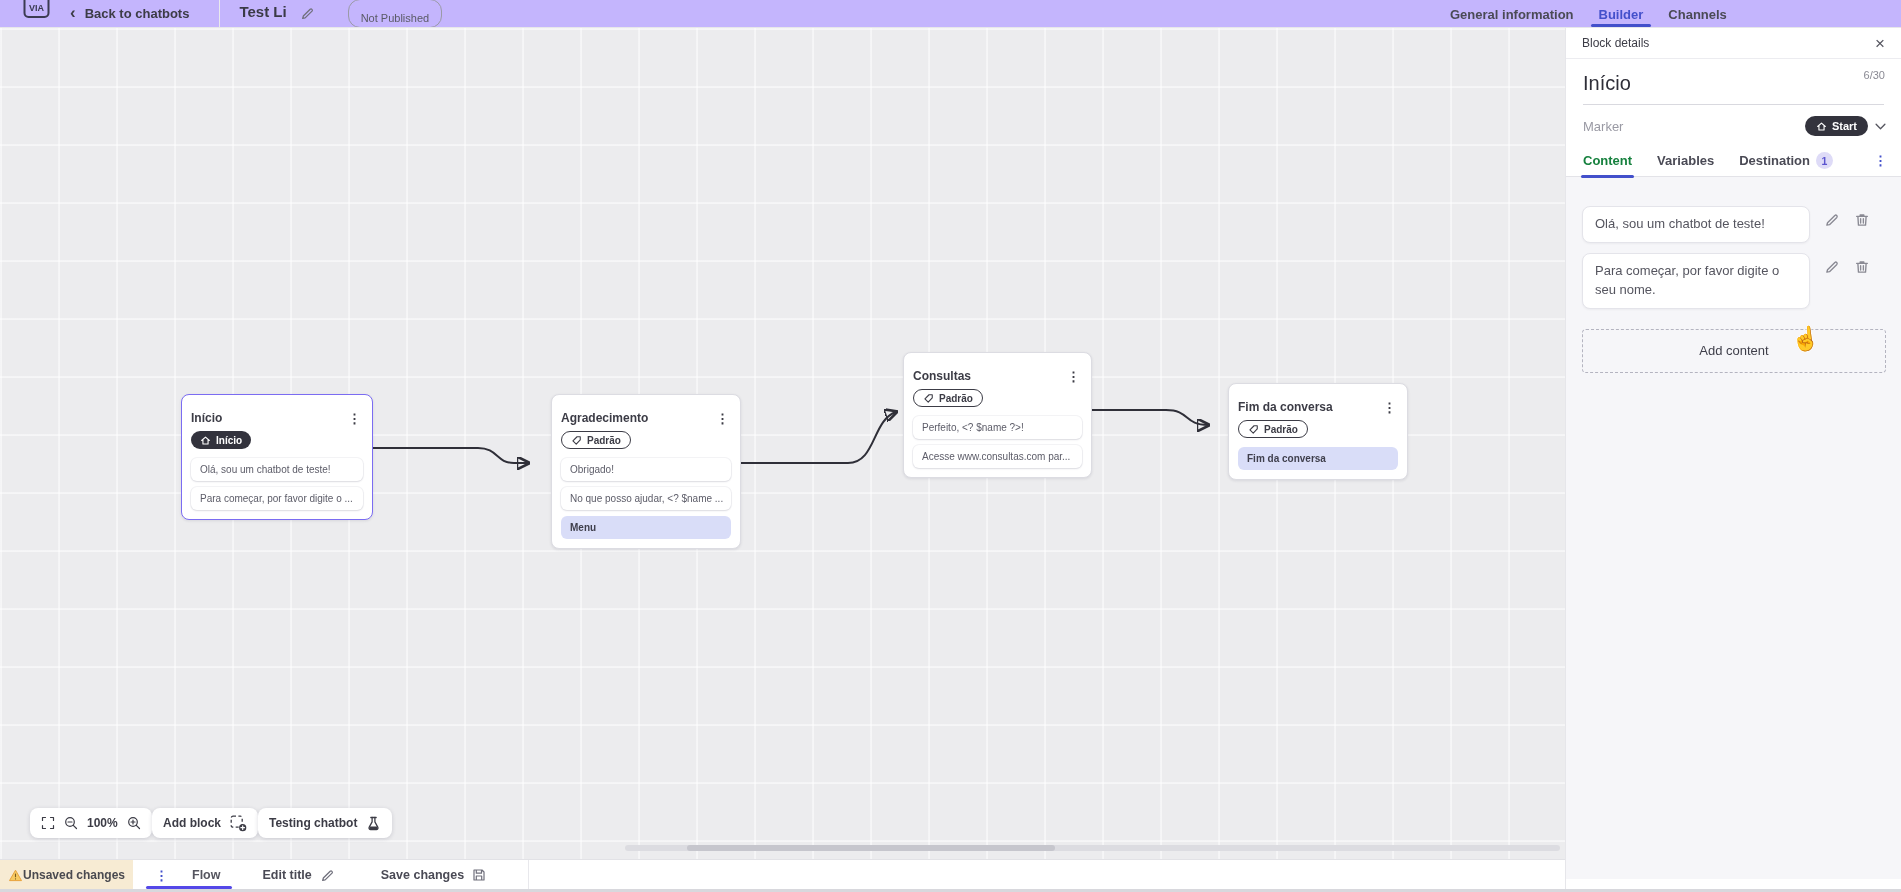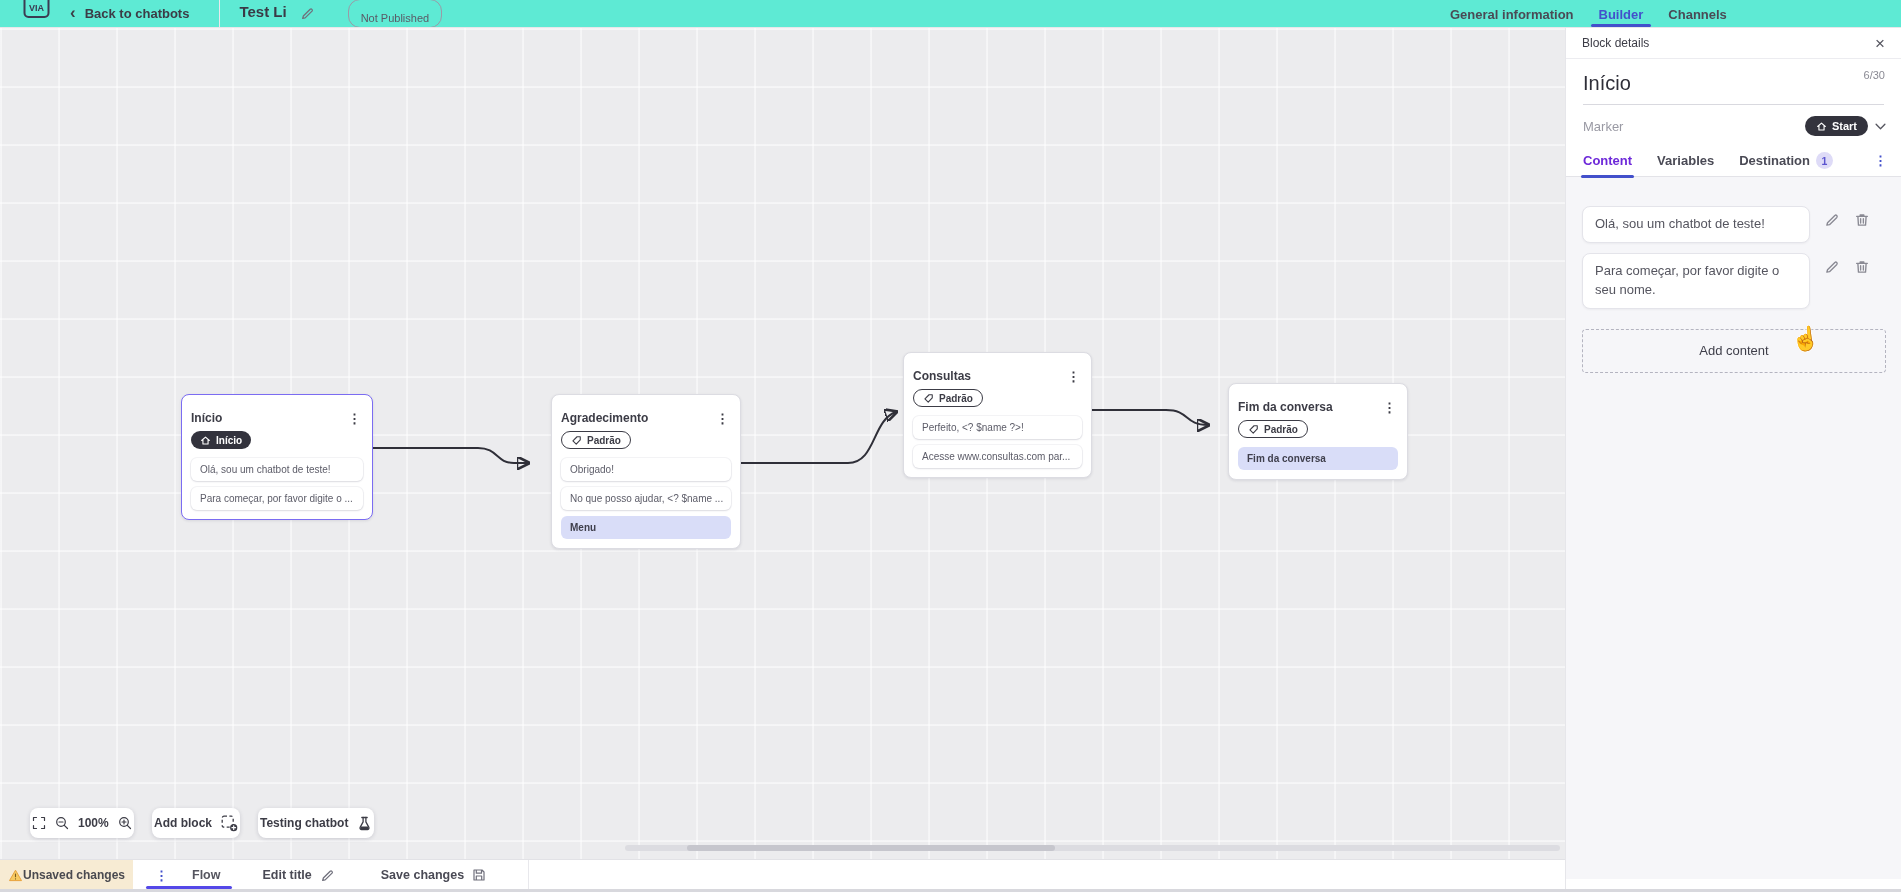--- a/index.html
+++ b/index.html
@@ -1,21 +1,21 @@
 <!DOCTYPE html>
 <html style="--accent: #4350cb; --flow-underline: #5448e8; --node-selected: #7b6cf2; --highlight-item: #d9ddf8; --dark-badge: #33333d; --warning-bg: #f7ebd3; --warning-icon: #e8a33d; --canvas-bg: #ececee; --panel-body-bg: #f6f6f9; --wire: #2f2f38; --destination-badge-bg: #dedbf7; --destination-badge-text: #5b54cf;"><head>
 <meta charset="utf-8">
 <style>
   * { box-sizing: border-box; margin: 0; padding: 0; }
   html,body { width:1901px; height:892px; overflow:hidden; }
   body { font-family:"Liberation Sans", sans-serif; background:#fff; color:#3a3a45; }
   .app { position:relative; width:1901px; height:892px; overflow:hidden; background:#fff; }
 
   
-  .topbar { position:absolute; top:0; left:0; width:1901px; height:28px; background:#5eead4;
+  .topbar { position:absolute; top:0; left:0; width:1901px; height:28px; background:#c4b5fd;
             border-bottom:1px solid #e7e7ea; display:flex; align-items:center; overflow:hidden; z-index:6; }
   .logo { position:relative; top:-5px; margin-left:23px; flex:0 0 auto; }
   .back { display:flex; align-items:center; gap:9px; margin-left:20px; font-size:13px; font-weight:700; color:#3c3c46; cursor:pointer; }
   .back .chev { font-size:17px; line-height:1; color:#3c3c46; position:relative; top:-1px; }
   .vdiv { width:1px; height:28px; background:#e9e9ed; margin-left:30px; }
   .doc-title { margin-left:19px; font-size:15px; font-weight:700; color:#3a3a46; position:relative; top:-2px; }
   .pencil { color:#70707c; margin-left:13px; display:inline-flex; cursor:pointer; }
   .status-pill { margin-left:33px; border:1px solid #9a9aa6; border-radius:12px; padding:12px 12px 3px;
                  font-size:11px; color:#5a5a66; white-space:nowrap; }
   .top-tabs { position:absolute; left:1450px; top:0; height:28px; display:flex; gap:25px; align-items:center; }
@@ -46,21 +46,21 @@
            font-size:10px; font-weight:700; height:18px; padding:0 9px; margin-bottom:9px; white-space:nowrap; }
   .badge.dark { background:var(--dark-badge,#33333d); color:#fff; }
   .badge.outline { border:1px solid #3c3c46; color:#3c3c46; background:#fff; }
   .node-item { background:#fff; border-radius:6px; box-shadow:0 0 0 1px rgba(40,40,70,.05), 0 1px 2px rgba(40,40,70,.12);
                padding:6px 9px; font-size:10px; color:#5c5c68; margin-bottom:6px; white-space:nowrap; overflow:hidden; cursor:pointer; }
   .node-item:last-child { margin-bottom:0; }
   .node-item.highlight { background:var(--highlight-item,#d9ddf8); box-shadow:none; color:#3f3f4c; font-weight:700; }
 
   .ctrl-card { position:absolute; top:780px; height:30px; background:#fff; border-radius:8px;
                box-shadow:0 1px 4px rgba(30,30,60,.16); display:flex; align-items:center; gap:9px;
-               padding:0 2px; font-size:12px; font-weight:700; color:#3c3c46; cursor:pointer; }
+               padding:0 11px; font-size:12px; font-weight:700; color:#3c3c46; cursor:pointer; }
   .ctrl-card .icn { display:inline-flex; color:#3c3c46; }
 
   .hscroll-track { position:absolute; left:625px; top:817px; width:935px; height:6px; border-radius:3px; background:#dcdce1; cursor:pointer; }
   .hscroll-thumb { position:absolute; left:62px; top:0; width:368px; height:6px; border-radius:3px; background:#c6c6cd; }
 
   
   .bottombar { position:absolute; top:859px; left:0; width:1565px; height:31px; background:#fff;
                border-top:1px solid #e2e2e6; display:flex; align-items:center; z-index:5; }
   .unsaved { width:133px; height:100%; background:var(--warning-bg,#f7ebd3); display:flex; align-items:center;
              justify-content:center; font-size:12px; font-weight:700; color:#4a4a50; }
@@ -87,21 +87,21 @@
   .marker-row { display:flex; align-items:center; justify-content:space-between; padding:11px 15px 9px 17px; }
   .marker-label { font-size:13px; color:#9a9aa4; }
   .marker-right { display:flex; align-items:center; gap:7px; }
   .start-pill { background:var(--dark-badge,#33333d); color:#fff; border-radius:11px; height:20px;
                 display:inline-flex; align-items:center; gap:5px; padding:0 11px; font-size:11px; font-weight:700; cursor:pointer; }
   .marker-chev { color:#55555f; display:inline-flex; cursor:pointer; }
   .panel-tabs { display:flex; align-items:center; gap:25px; padding:0 14px 0 17px; height:32px; flex:0 0 32px;
                 border-bottom:1px solid #e3e3e8; }
   .ptab { font-size:13px; font-weight:700; color:#4a4a55; height:32px; display:flex; align-items:center; gap:6px;
           position:relative; cursor:pointer; }
-  .ptab.active { color:#6d28d9; }
+  .ptab.active { color:#15803d; }
   .ptab.active::after { content:""; position:absolute; left:-2px; right:-2px; bottom:-1px; height:3px;
                         background:var(--accent,#4350cb); border-radius:2px; }
   .dest-badge { width:17px; height:17px; border-radius:50%; background:var(--destination-badge-bg,#dedbf7);
                 color:var(--destination-badge-text,#5b54cf); font-size:10.5px; font-weight:700;
                 display:inline-flex; align-items:center; justify-content:center; }
   .ptabs-kebab { margin-left:auto; color:var(--accent,#4350cb); font-size:13px; font-weight:700; cursor:pointer; }
   .panel-body { flex:1; background:var(--panel-body-bg,#f6f6f9); padding:29px 16px 0; }
   .pcard-row { display:flex; align-items:flex-start; gap:14px; margin-bottom:10px; }
   .pcard { flex:0 0 228px; background:#fff; border:1px solid #e4e4ea; border-radius:8px; padding:8px 12px;
            font-size:13px; line-height:1.45; color:#55555f; box-shadow:0 1px 2px rgba(35,35,60,.05); cursor:text; }

